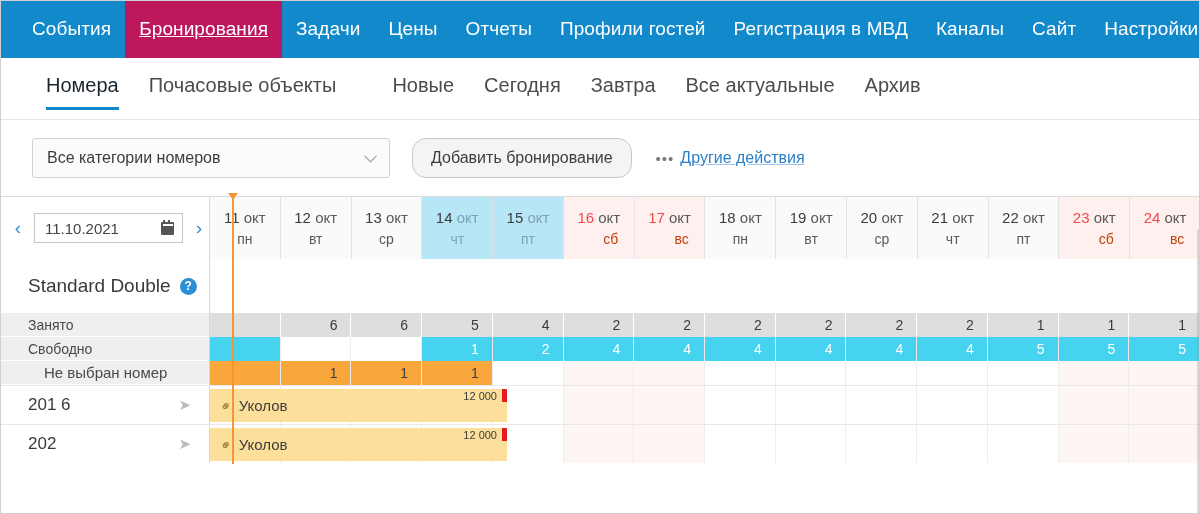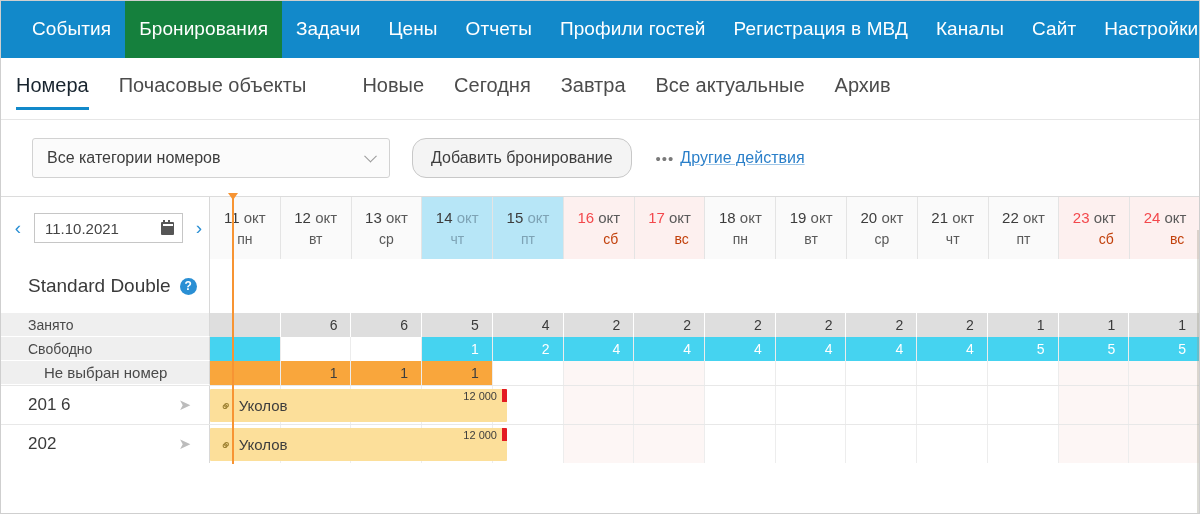--- a/index.html
+++ b/index.html
@@ -33,30 +33,31 @@
   .topnav-item {
     display: flex;
     align-items: center;
     padding: 0 14px;
     color: #ffffff;
     font-size: 19px;
     letter-spacing: 0.1px;
     cursor: pointer;
   }
   .topnav-item.active {
-    background: #15803d;
+    background: #be185d;
+    text-decoration: underline;
   }
 
   
   .subtabs {
     height: 62px;
     background: #ffffff;
     display: flex;
     align-items: center;
-    padding-left: 16px;
+    padding-left: 46px;
     white-space: nowrap;
     border-bottom: 1px solid #e6e6e6;
   }
   .subtab {
     position: relative;
     font-size: 20px;
     color: #4c4c4c;
     padding: 0 0 6px 0;
     margin-right: 30px;
     cursor: pointer;

